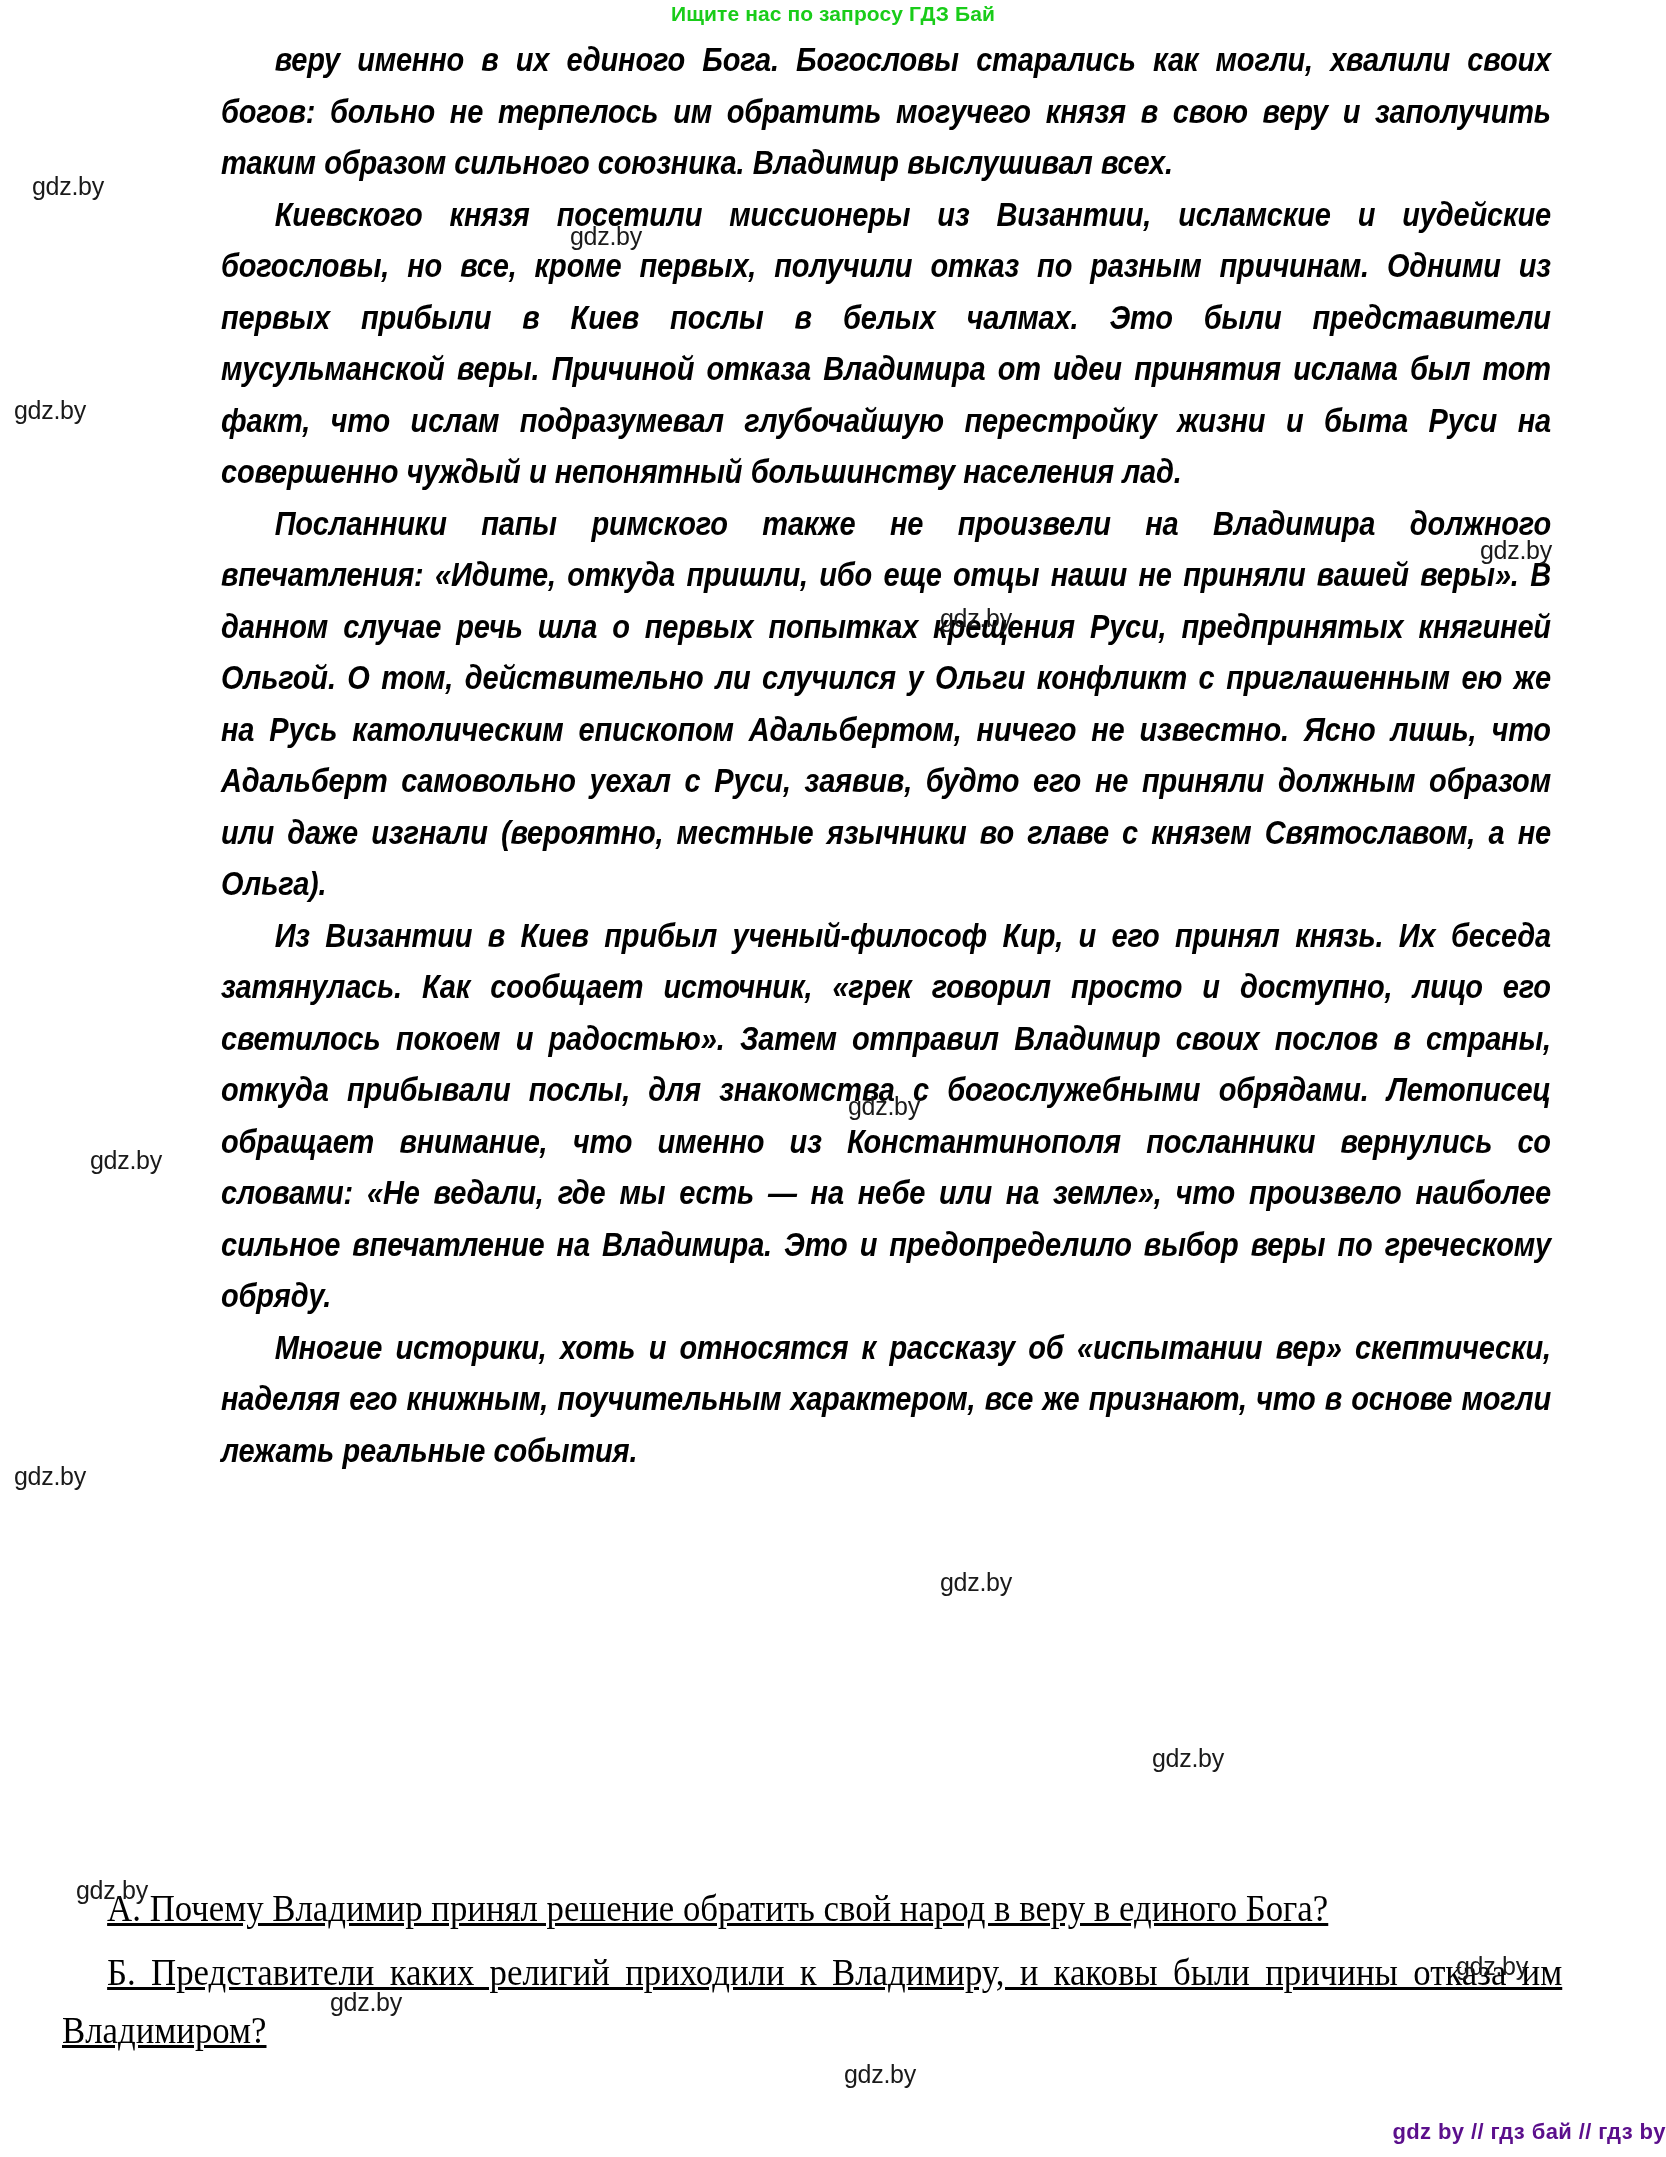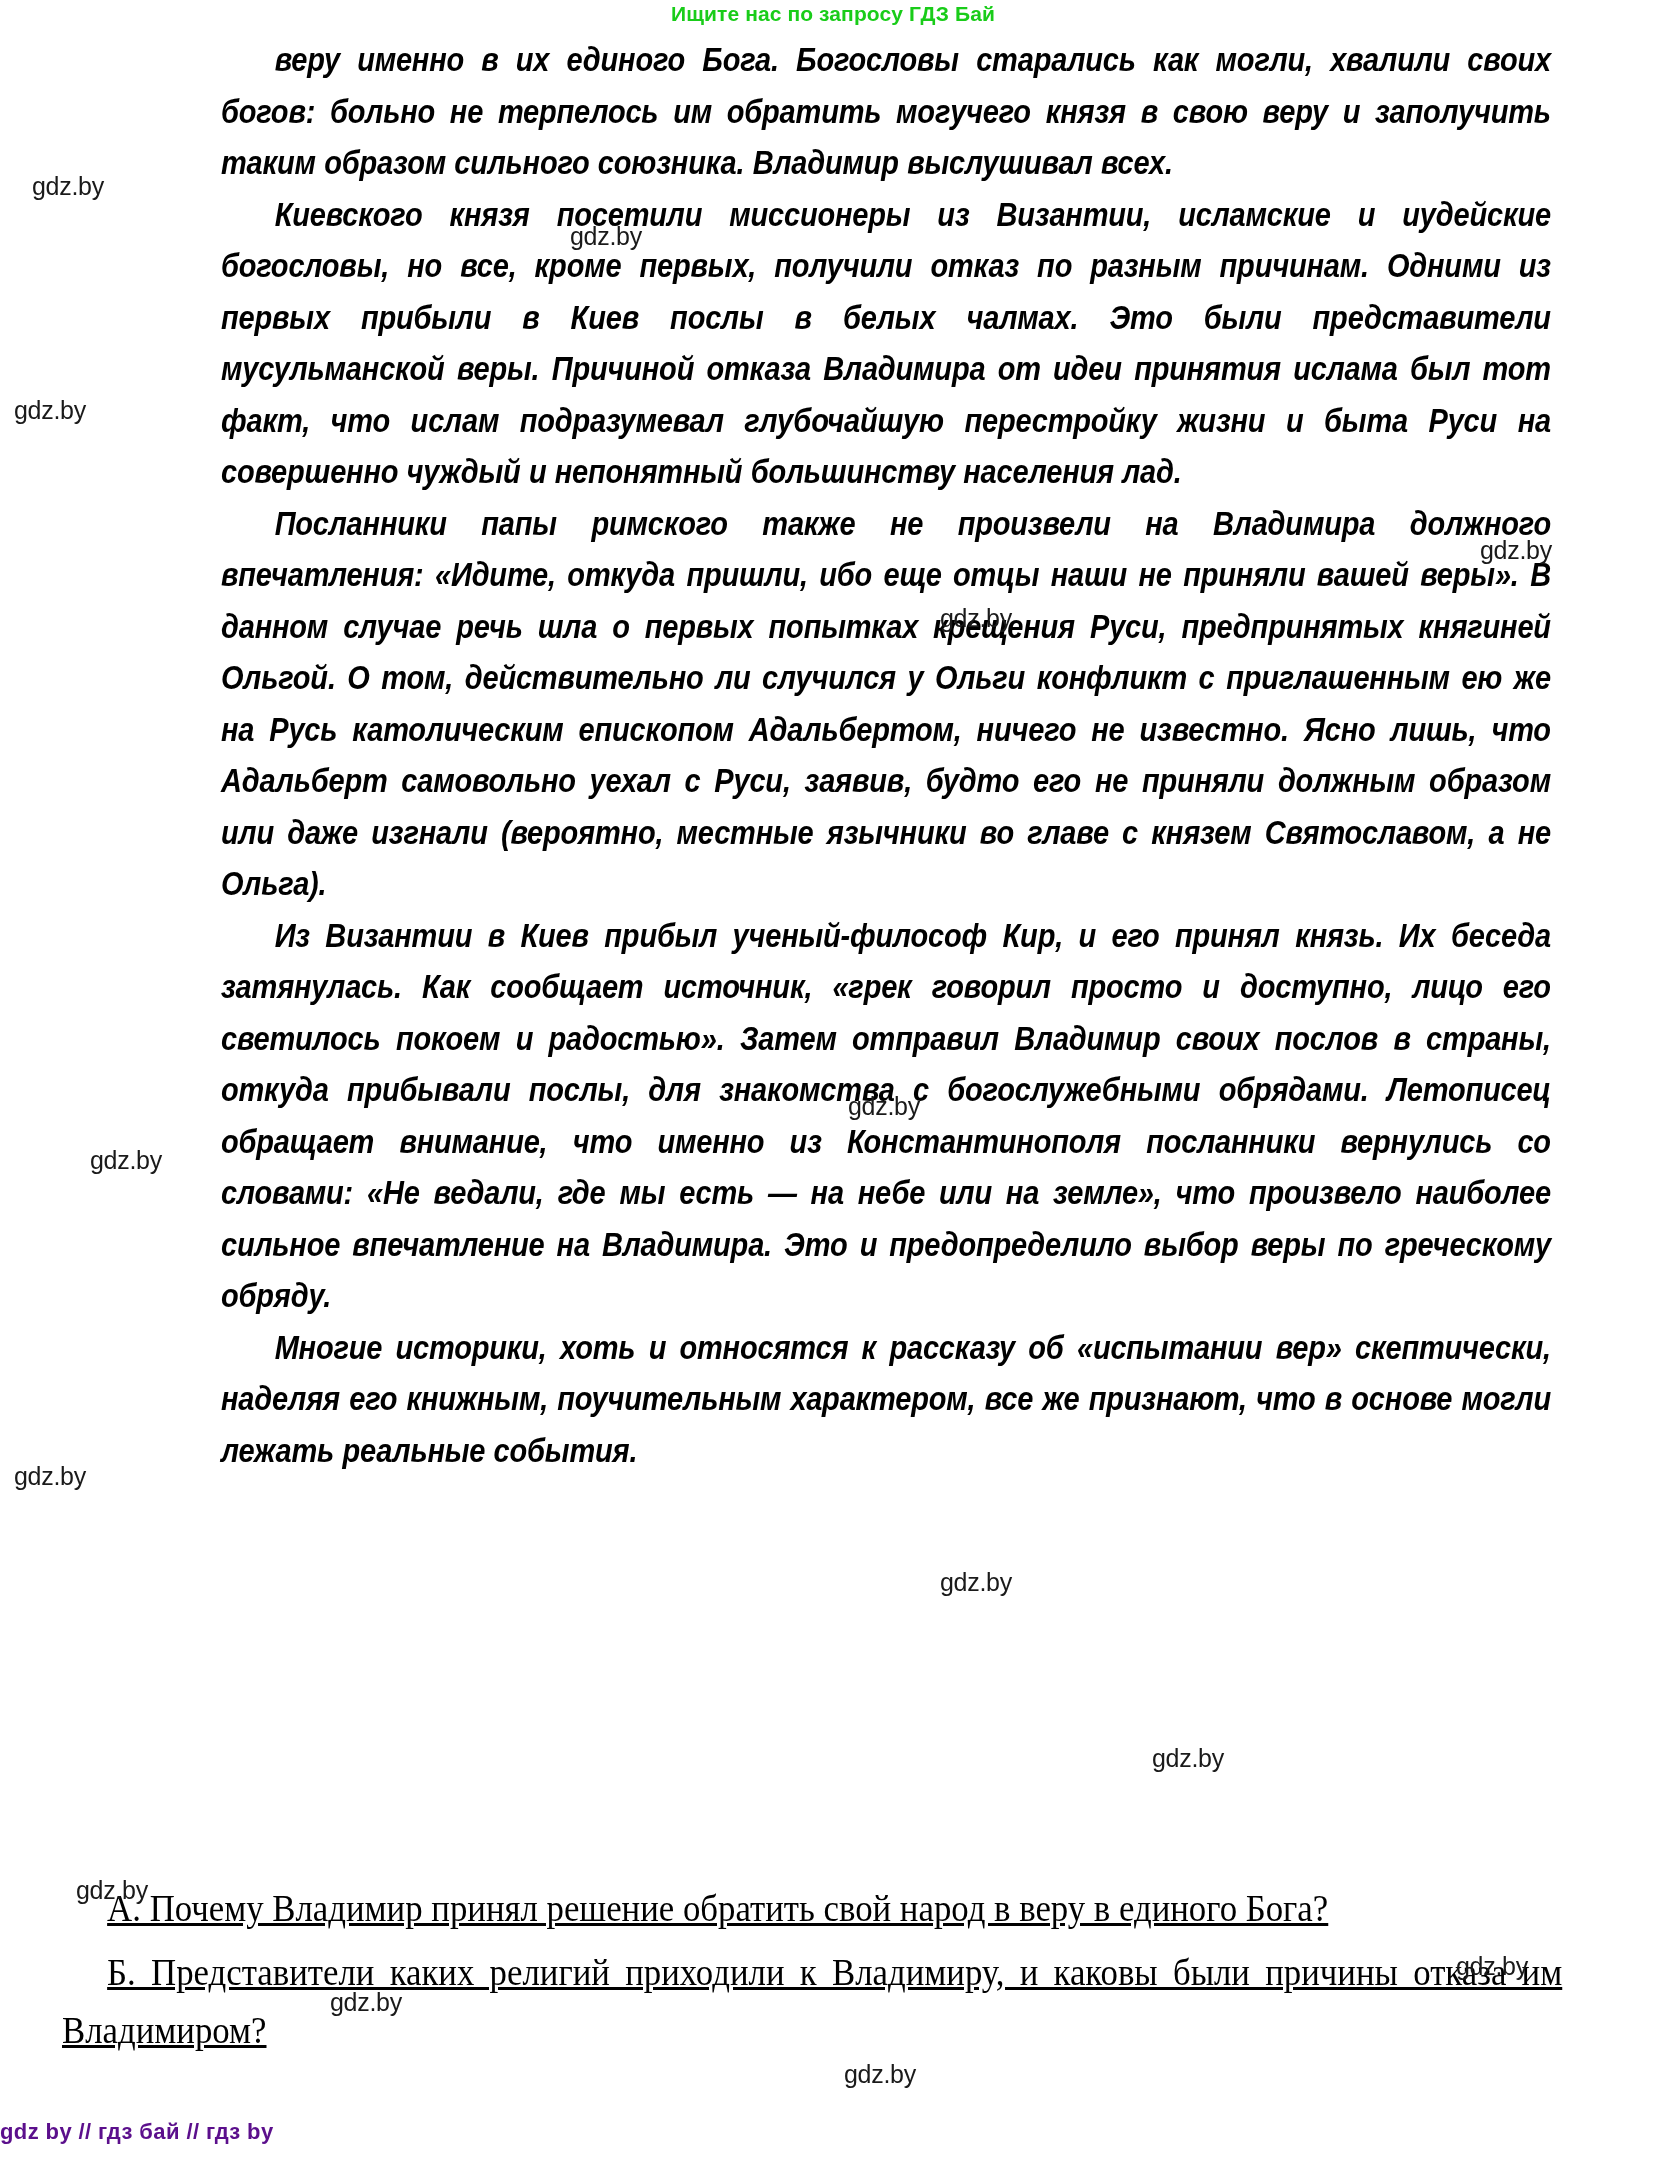--- a/index.html
+++ b/index.html
@@ -99,21 +99,21 @@
     display: inline-block;
     width: 48px;
   }
 
   
   .footer-strip {
     position: absolute;
     left: 0;
     bottom: 12px;
     width: 100%;
-    text-align: left;
+    text-align: right;
     color: #5b0f8c;
     font-family: "Liberation Sans", sans-serif;
     font-size: 22px;
     font-weight: 700;
     letter-spacing: 0.4px;
     white-space: nowrap;
   }
 
   
   .wm {

